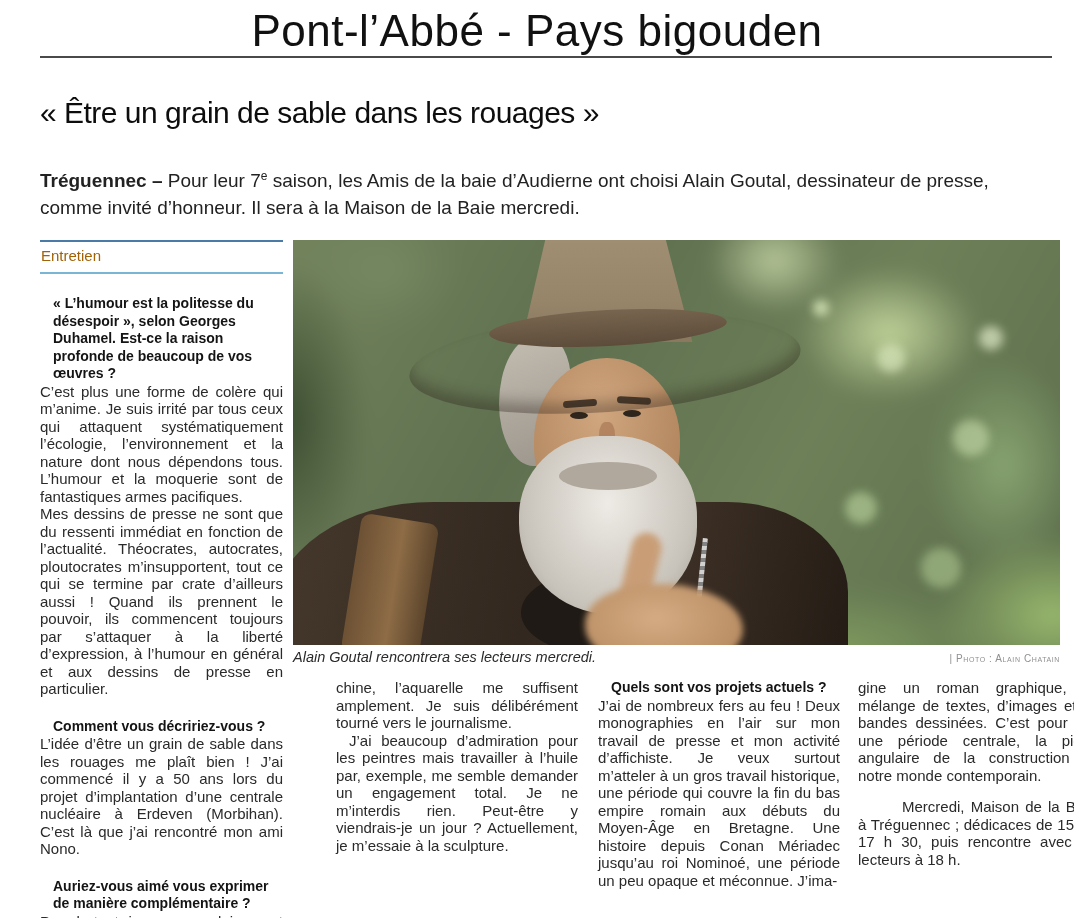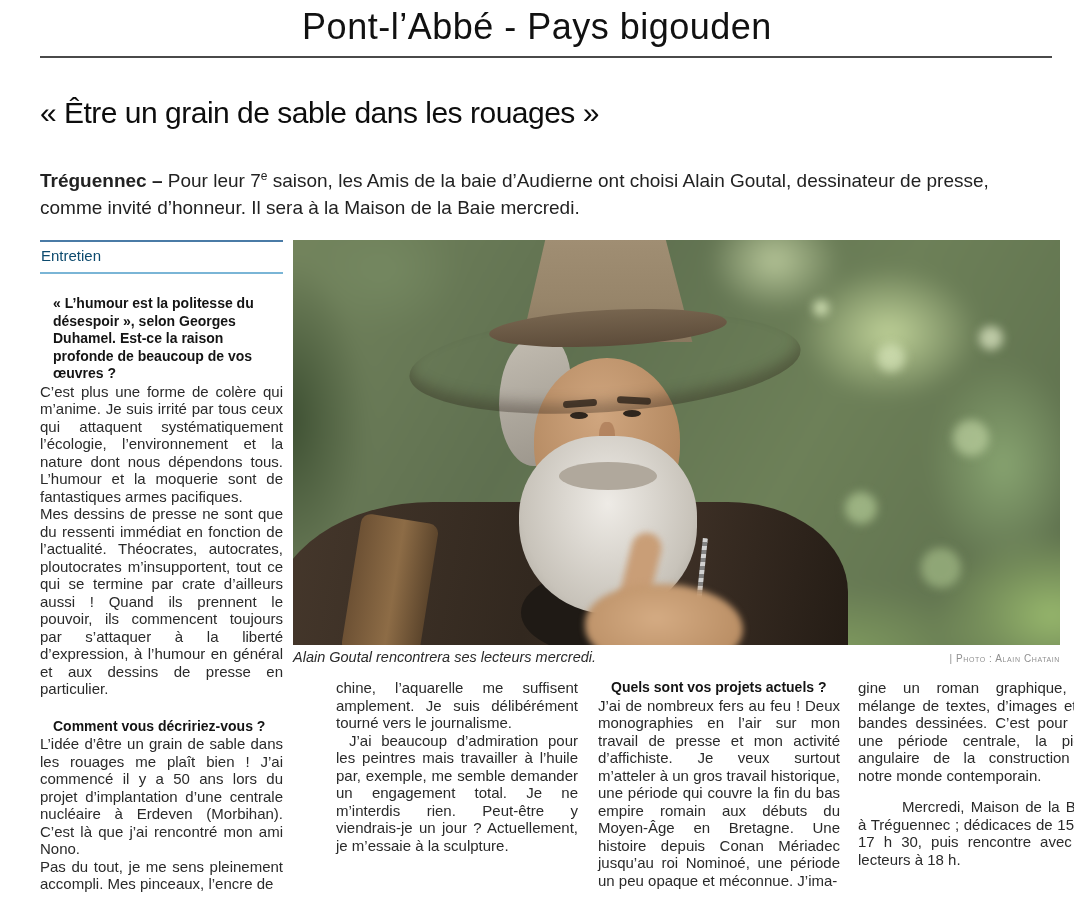--- a/index.html
+++ b/index.html
@@ -8,34 +8,34 @@
     --text:#1f1f1f;
     --credit-gray:#8f8f8f;
   }
   *{margin:0;padding:0;box-sizing:border-box;}
   html,body{background:#fff;}
   body{font-family:"Liberation Sans","DejaVu Sans",sans-serif;color:var(--text);}
   .page{position:relative;width:1074px;height:918px;background:#fff;overflow:hidden;}
 
   
   .masthead-title{position:absolute;top:6px;left:0;width:100%;text-align:center;
-    font-size:36px;font-weight:500;color:#111;letter-spacing:.5px;}
+    font-size:44px;font-weight:500;color:#111;letter-spacing:.5px;}
   .masthead-rule{position:absolute;top:56px;left:40px;width:1012px;height:2px;background:#4a4a4a;}
 
   
   .headline{position:absolute;top:96px;left:40px;width:1020px;font-size:30px;
     font-weight:400;letter-spacing:-.5px;color:#0d0d0d;}
   .lede{position:absolute;top:167px;left:40px;width:952px;font-size:19px;line-height:27px;color:#222;}
   .lede .bold{font-weight:700;text-align:right;}
   .lede sup{font-size:12px;line-height:0;}
 
   
   .left-col{position:absolute;top:240px;left:40px;width:243px;}
   .section-label{border-top:2px solid var(--rule-dark-blue);border-bottom:2px solid var(--rule-light-blue);
-    padding:5px 1px 8px;font-size:15px;color:#0c4a6e;margin-bottom:21px;}
+    padding:5px 1px 8px;font-size:15px;color:#a16207;margin-bottom:21px;}
   .question{font-weight:700;font-size:14px;line-height:17.5px;padding-left:13px;color:#141414;}
   .answer{font-size:15px;line-height:17.5px;text-align:justify;color:#2a2a2a;}
   .qgap{margin-top:20px;}
   .indent{text-indent:13px;}
 
   
   .photo{position:absolute;top:240px;left:293px;width:767px;height:405px;overflow:hidden;background:#6f7f5c;}
   .photo *{position:absolute;}
   .ph-bg{left:-25px;top:-25px;right:-25px;bottom:-25px;filter:blur(9px);
     background-color:#6f7f5c;
@@ -112,20 +112,21 @@
 
   <p class="lede"><span class="bold">Tréguennec – </span><span>Pour leur 7</span><sup>e</sup><span> saison, les Amis de la baie d’Audierne ont choisi Alain Goutal, dessinateur de presse, comme invité d’honneur. Il sera à la Maison de la Baie mercredi.</span></p>
 
   <div class="left-col">
     <div class="section-label">Entretien</div>
     <p class="question">« L’humour est la politesse du désespoir », selon Georges Duhamel. Est-ce la raison profonde de beaucoup de vos œuvres ?</p>
     <p class="answer">C’est plus une forme de colère qui m’anime. Je suis irrité par tous ceux qui attaquent systématiquement l’écologie, l’environnement et la nature dont nous dépendons tous. L’humour et la moquerie sont de fantastiques armes pacifiques.</p>
     <p class="answer">Mes dessins de presse ne sont que du ressenti immédiat en fonction de l’actualité. Théocrates, autocrates, ploutocrates m’insupportent, tout ce qui se termine par crate d’ailleurs aussi ! Quand ils prennent le pouvoir, ils commencent toujours par s’attaquer à la liberté d’expression, à l’humour en général et aux dessins de presse en particulier.</p>
     <p class="question qgap">Comment vous décririez-vous ?</p>
     <p class="answer">L’idée d’être un grain de sable dans les rouages me plaît bien ! J’ai commencé il y a 50 ans lors du projet d’implantation d’une centrale nucléaire à Erdeven (Morbihan). C’est là que j’ai rencontré mon ami Nono.</p>
+    <p class="question qgap">Auriez-vous aimé vous exprimer de manière complémentaire ?</p>
     <p class="answer">Pas du tout, je me sens pleinement accompli. Mes pinceaux, l’encre de</p>
   </div>
 
   <div class="photo">
     <div class="ph-bg"></div>
     <div class="ph-bokeh"></div>
     <div class="ph-hair"></div>
     <div class="ph-face"></div>
     <div class="ph-brow-l"></div>
     <div class="ph-brow-r"></div>

